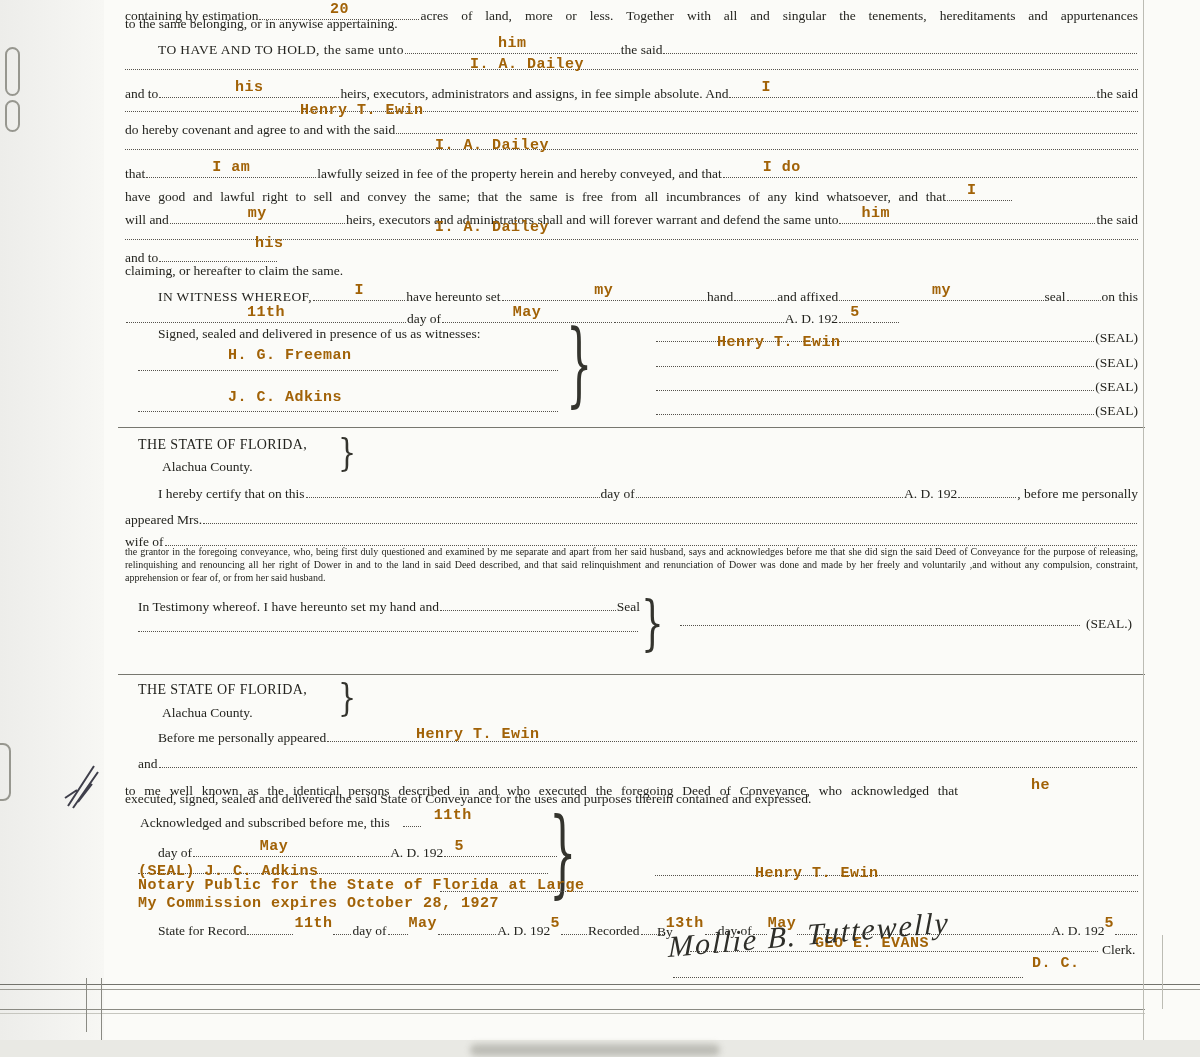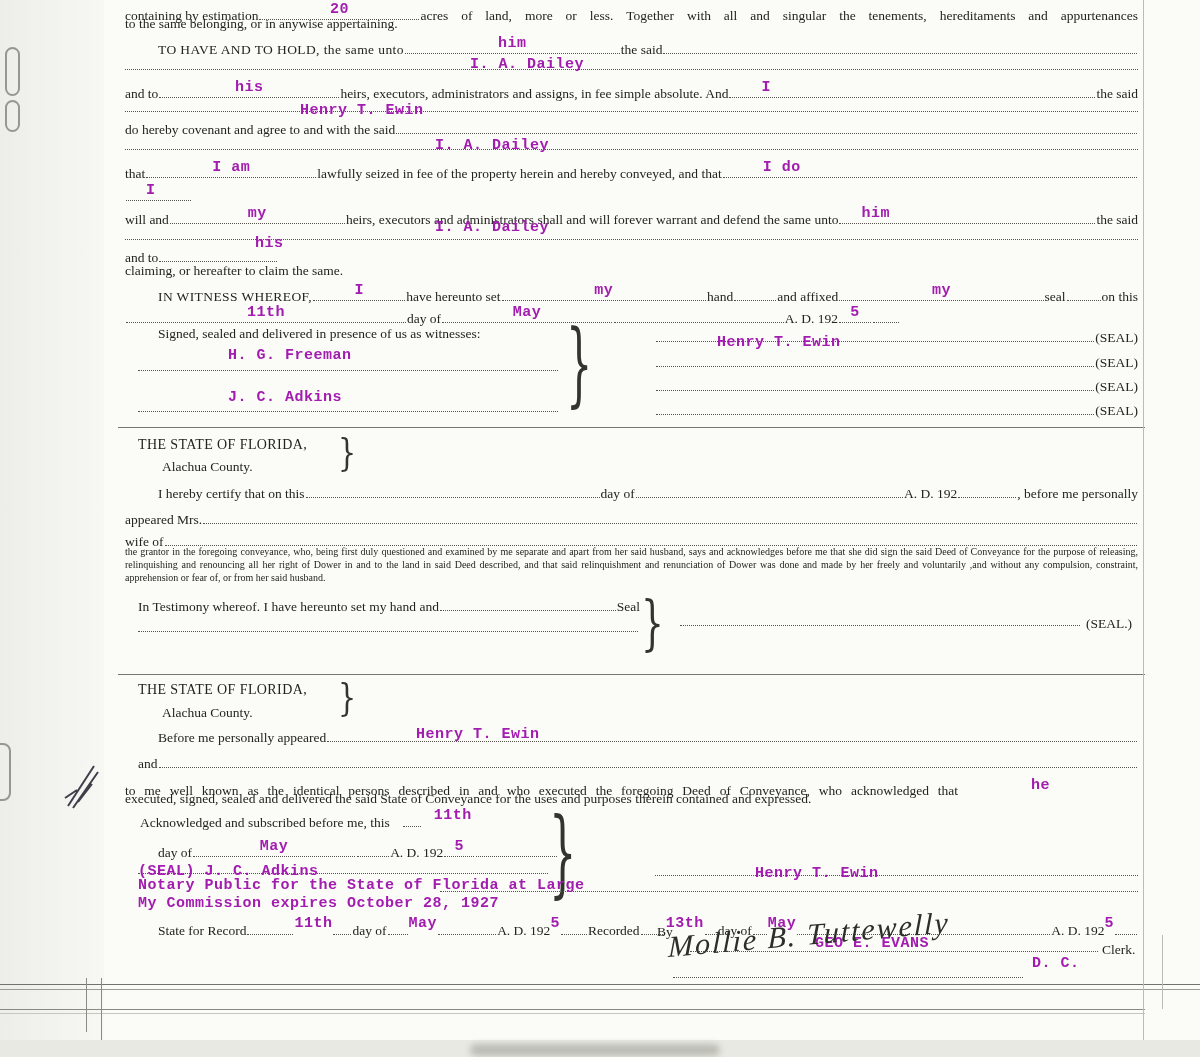--- a/index.html
+++ b/index.html
@@ -11,21 +11,21 @@
     color:#24241f;
   }
   #scan { position:absolute; inset:0; background:#fbfbf8; }
   #leftstrip { position:absolute; left:0; top:0; width:104px; height:1057px;
     background:linear-gradient(to right,#ededea,#f7f7f4); }
 
   
   .pt { white-space:nowrap; font-size:13.5px; line-height:15px; }
   
   .tw { font-family:"Liberation Mono", monospace; font-weight:700; font-size:15px;
-        color:#a21caf; letter-spacing:.5px; white-space:nowrap; line-height:16px; }
+        color:#a16207; letter-spacing:.5px; white-space:nowrap; line-height:16px; }
   
   .line { position:absolute; display:flex; align-items:flex-end;
           left:125px; width:1013px; font-size:13.5px; line-height:15px; }
   .dots { border-bottom:1.6px dotted #55524c; height:2px; margin:0 1px 3px 1px; }
   .g { flex:1; }
   .fillw { border-bottom:1.6px dotted #55524c; margin:0 1px 3px 1px;
            text-align:center; white-space:nowrap; }
   .fillw .tw { position:relative; top:-1px; display:inline-block; }
   .fillw.left { text-align:left; }
   .up { position:relative; top:-6px; }
@@ -101,20 +101,21 @@
   </div>
 
   <div class="line" style="top:160px;">
     <span class="pt">that</span>
     <span class="fillw" style="flex:0 0 170px;"><span class="tw">I am</span></span>
     <span class="pt">lawfully seized in fee of the property herein and hereby conveyed, and that</span>
     <span class="fillw left" style="flex:1;padding-left:40px;"><span class="tw up">I do</span></span>
   </div>
 
   <div class="line" style="top:183px;width:888px;">
+    <span class="pt jl" style="flex:1;">have good and lawful right to sell and convey the same; that the same is free from all incumbrances of any kind whatsoever, and that</span>
     <span class="fillw left" style="flex:0 0 65px;padding-left:20px;"><span class="tw up">I</span></span>
   </div>
 
   <div class="line" style="top:206px;">
     <span class="pt">will and</span>
     <span class="fillw" style="flex:0 0 175px;"><span class="tw">my</span></span>
     <span class="pt">heirs, executors and administrators shall and will forever warrant and defend the same unto</span>
     <span class="fillw left" style="flex:1;padding-left:22px;"><span class="tw up">him</span></span>
     <span class="pt">the said</span>
   </div>

